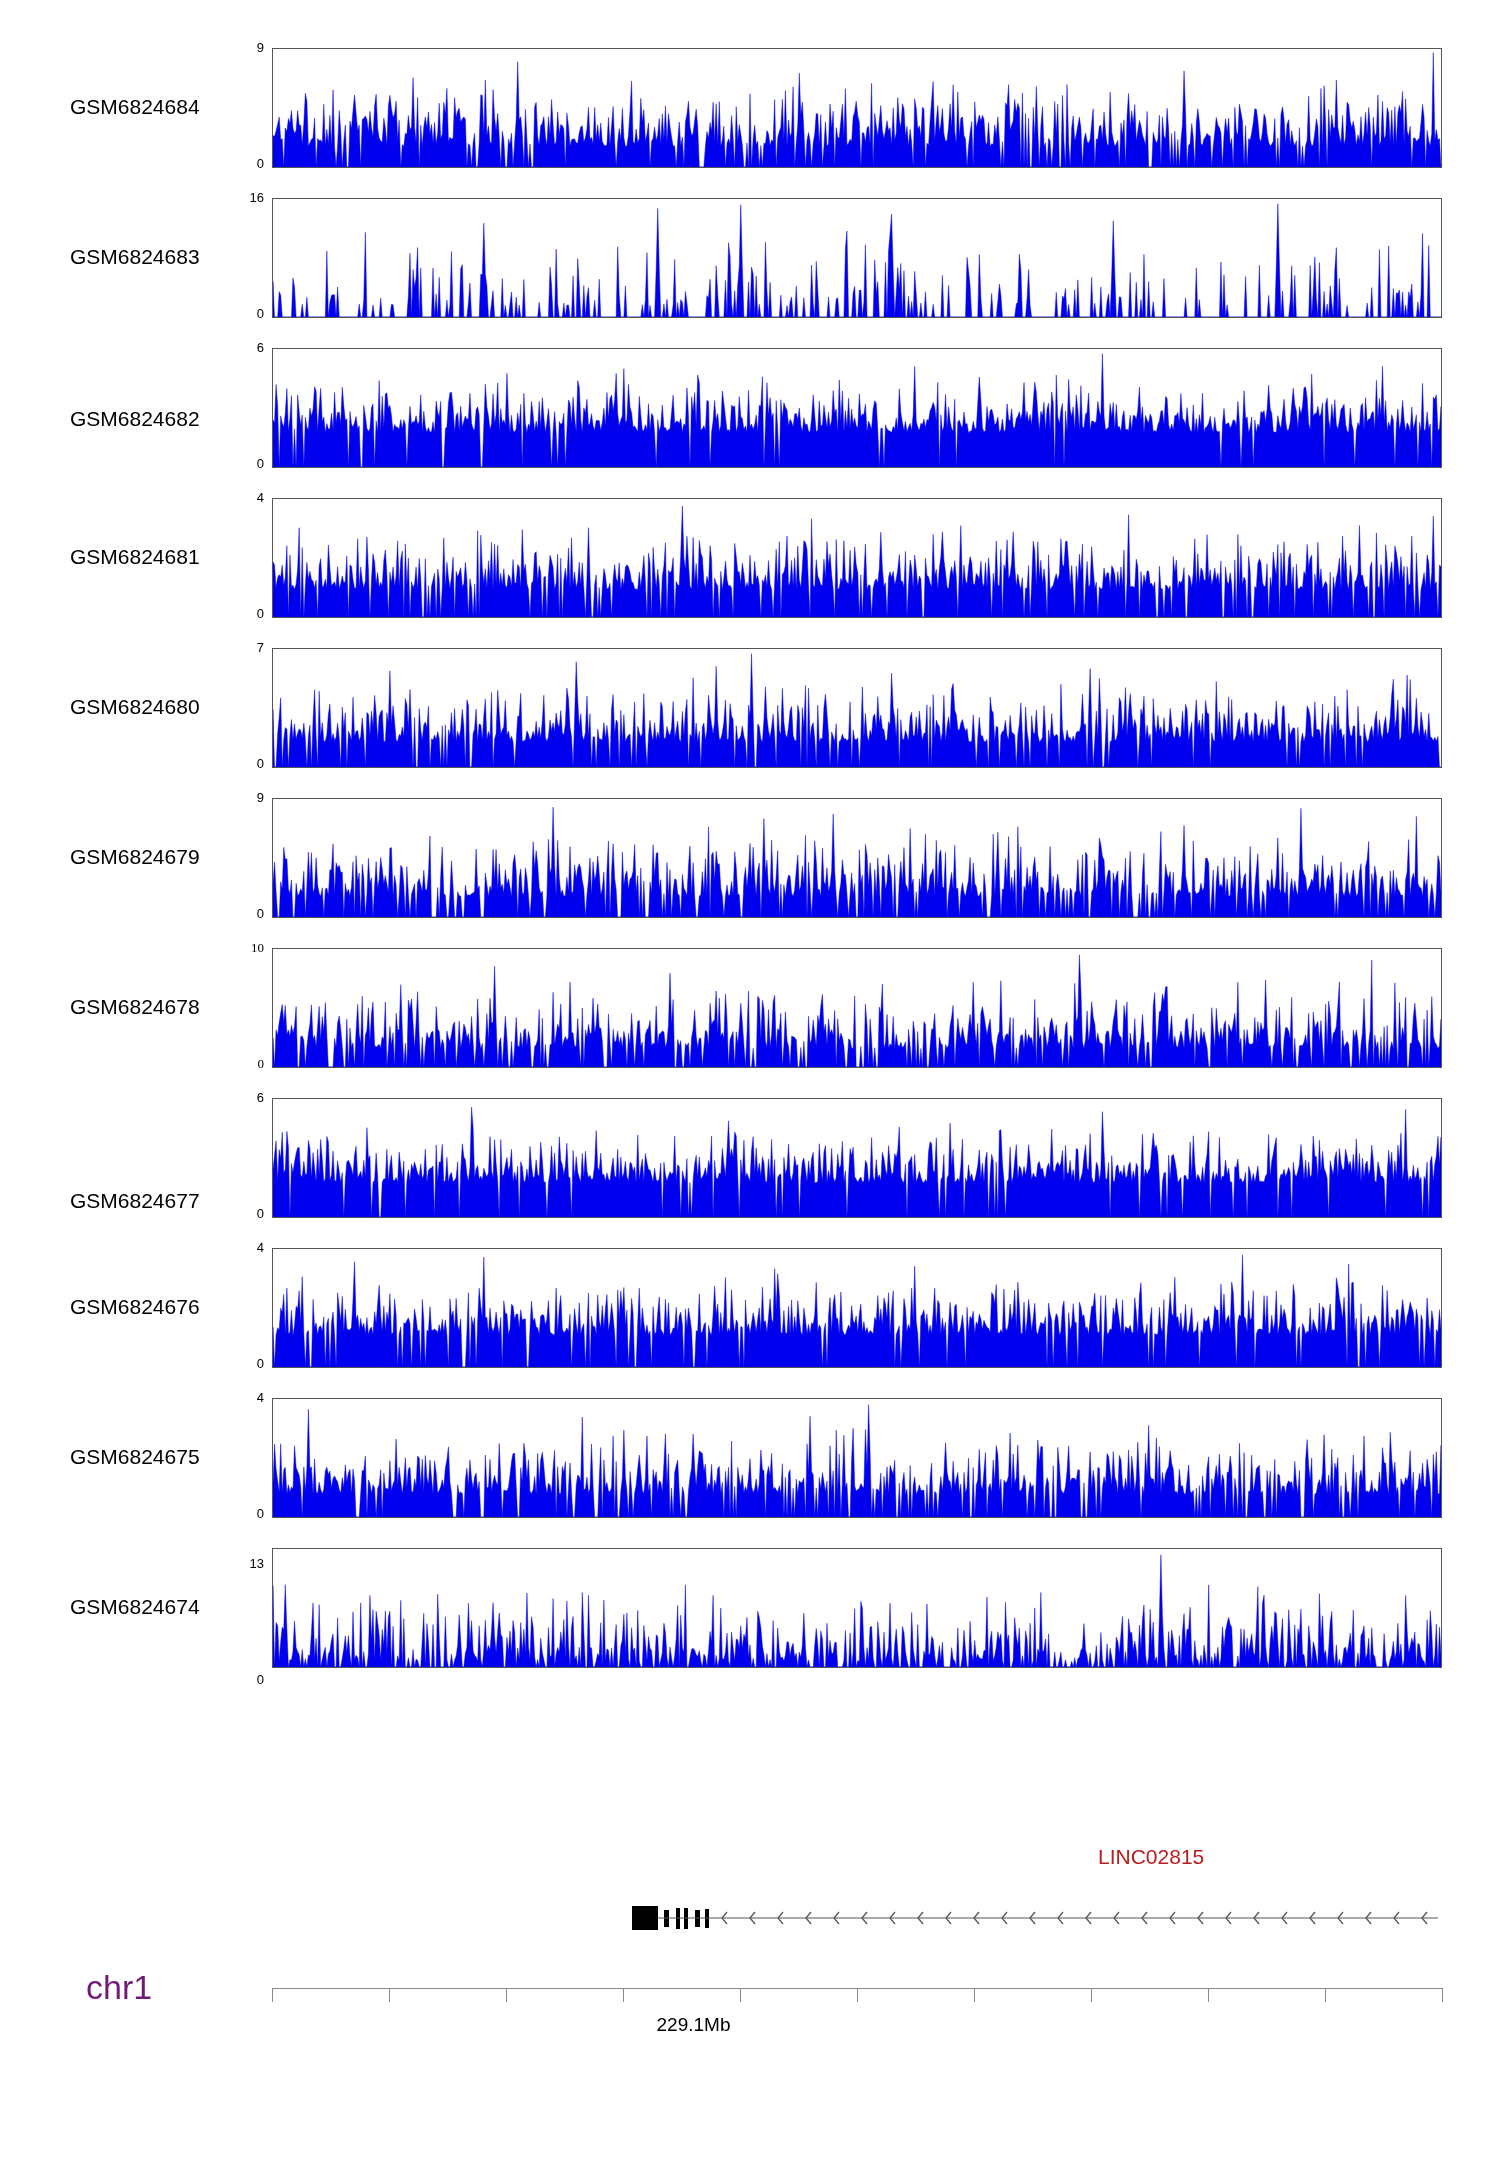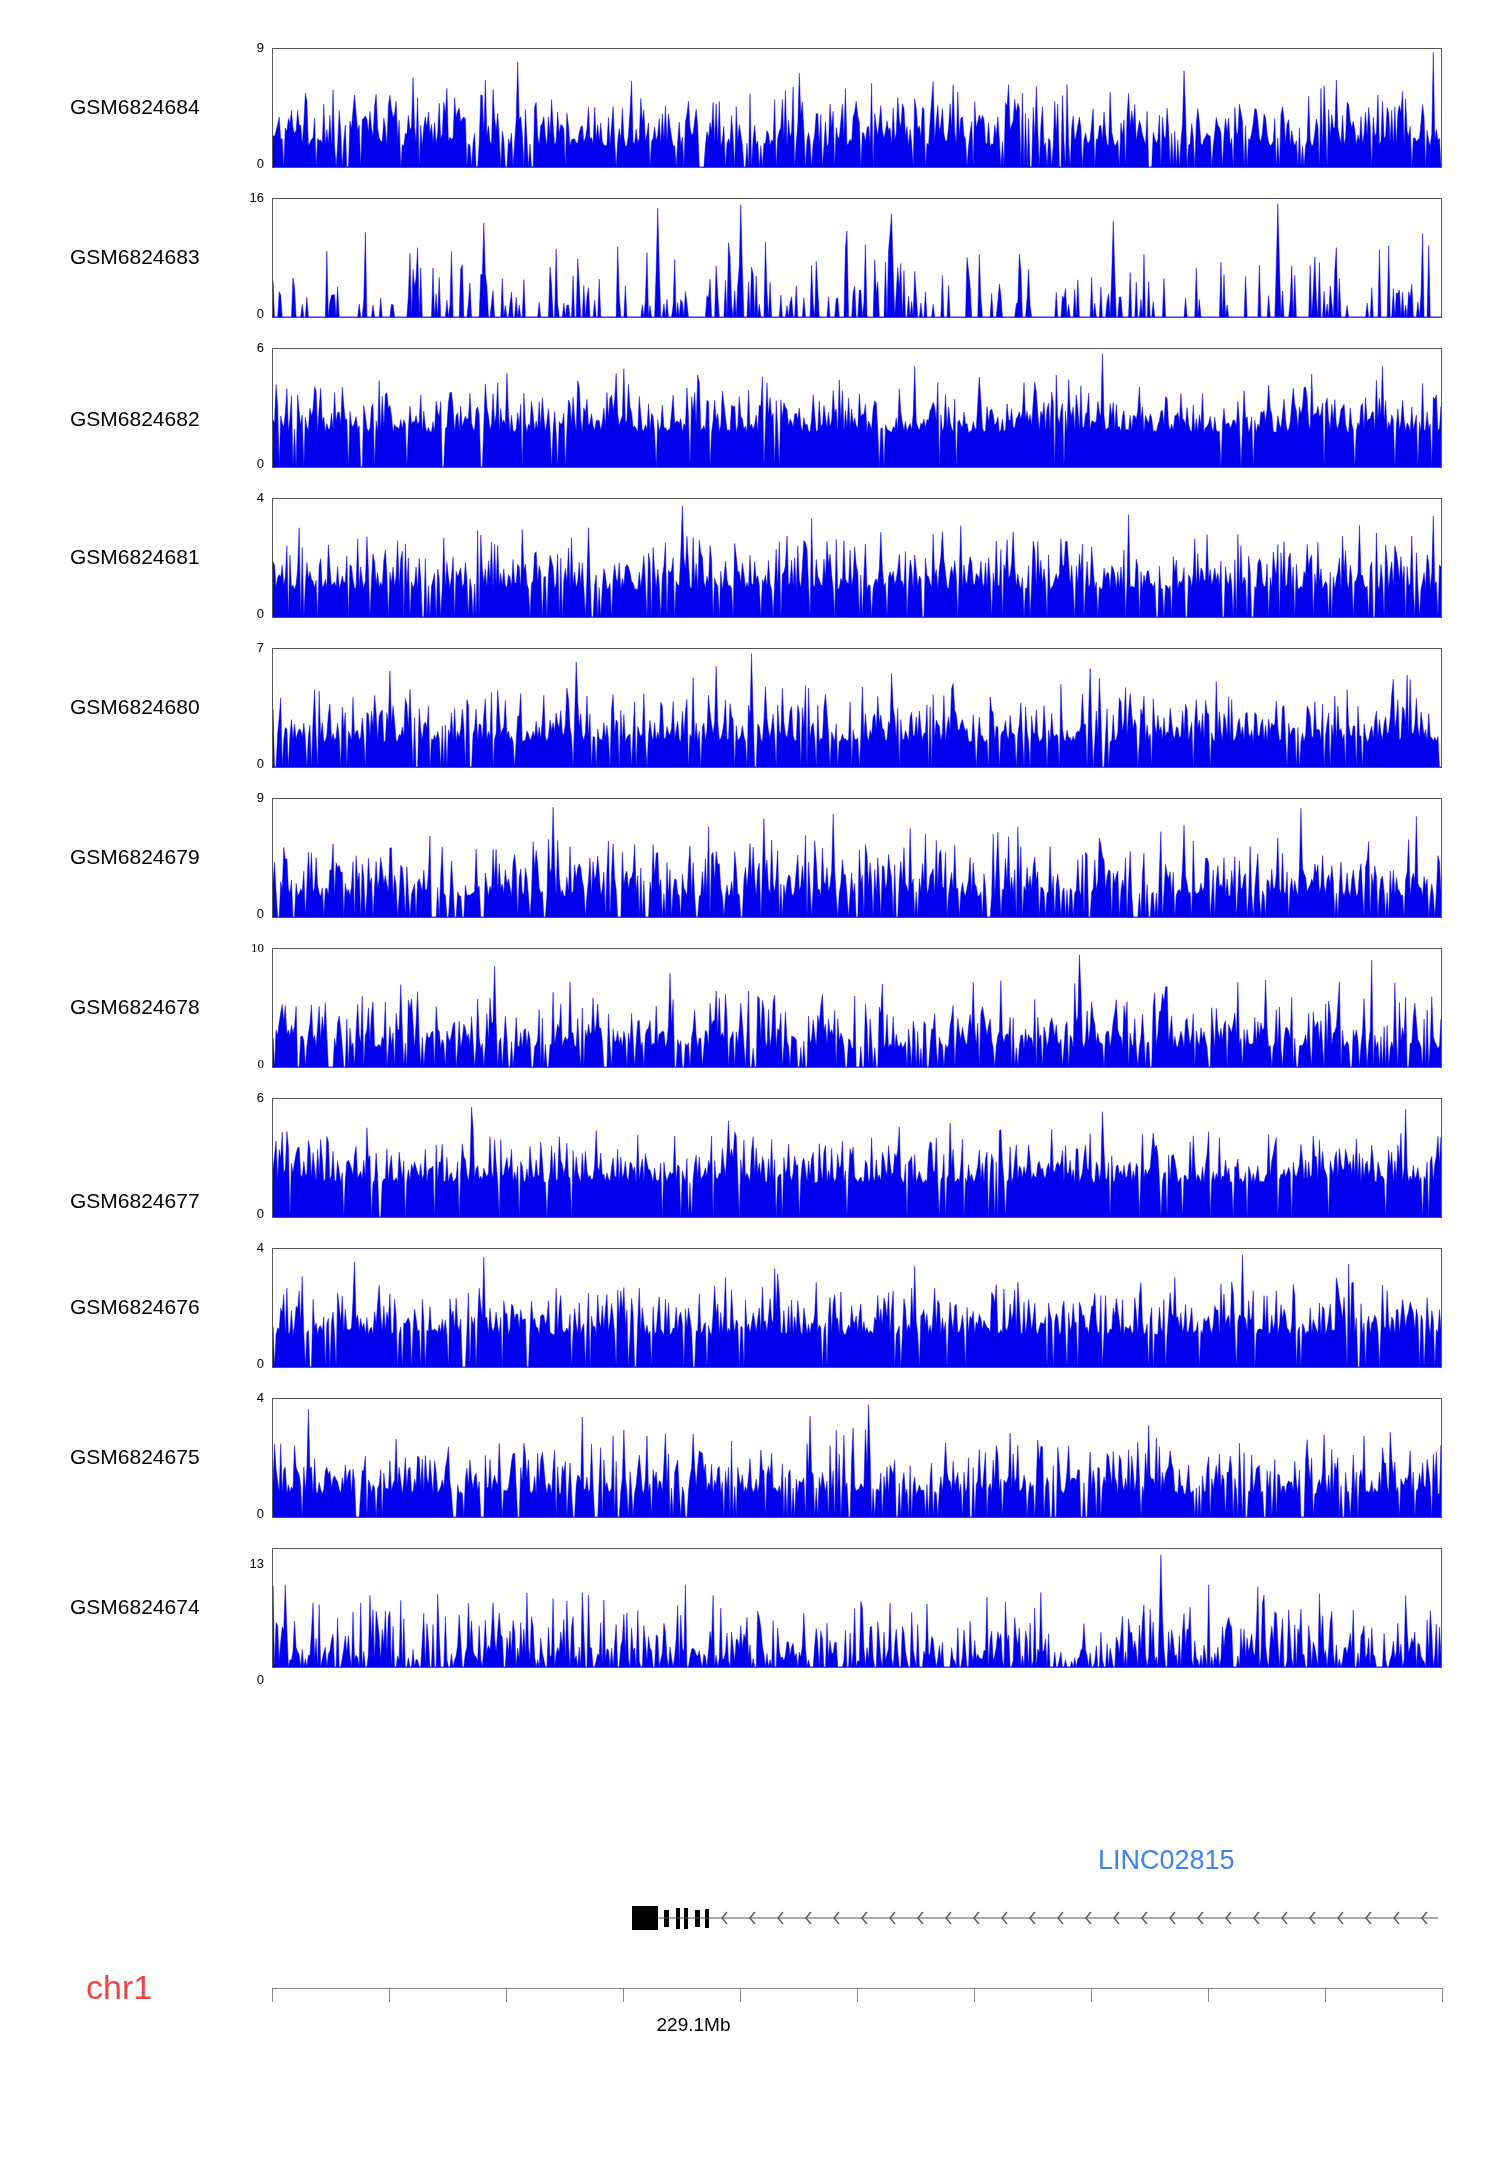--- a/index.html
+++ b/index.html
@@ -61,33 +61,33 @@
     width: 34px;
     padding-right: 4px;
   }
   .axis-box {
     position: absolute;
     left: 228px;
     width: 40px;
   }
   .gene-name {
     position: absolute;
-    font-size: 27px;
-    color: #3b82f6;
+    font-size: 21px;
+    color: #b91c1c;
   }
   .gene-track {
     position: absolute;
     left: 272px;
     width: 1170px;
     height: 40px;
   }
   .chrom-label {
     position: absolute;
     font-size: 34px;
-    color: #ef4444;
+    color: #701a75;
   }
   .ruler {
     position: absolute;
     left: 272px;
     width: 1170px;
   }
   .ruler-line {
     position: absolute;
     left: 0; right: 0;
     top: 0;

